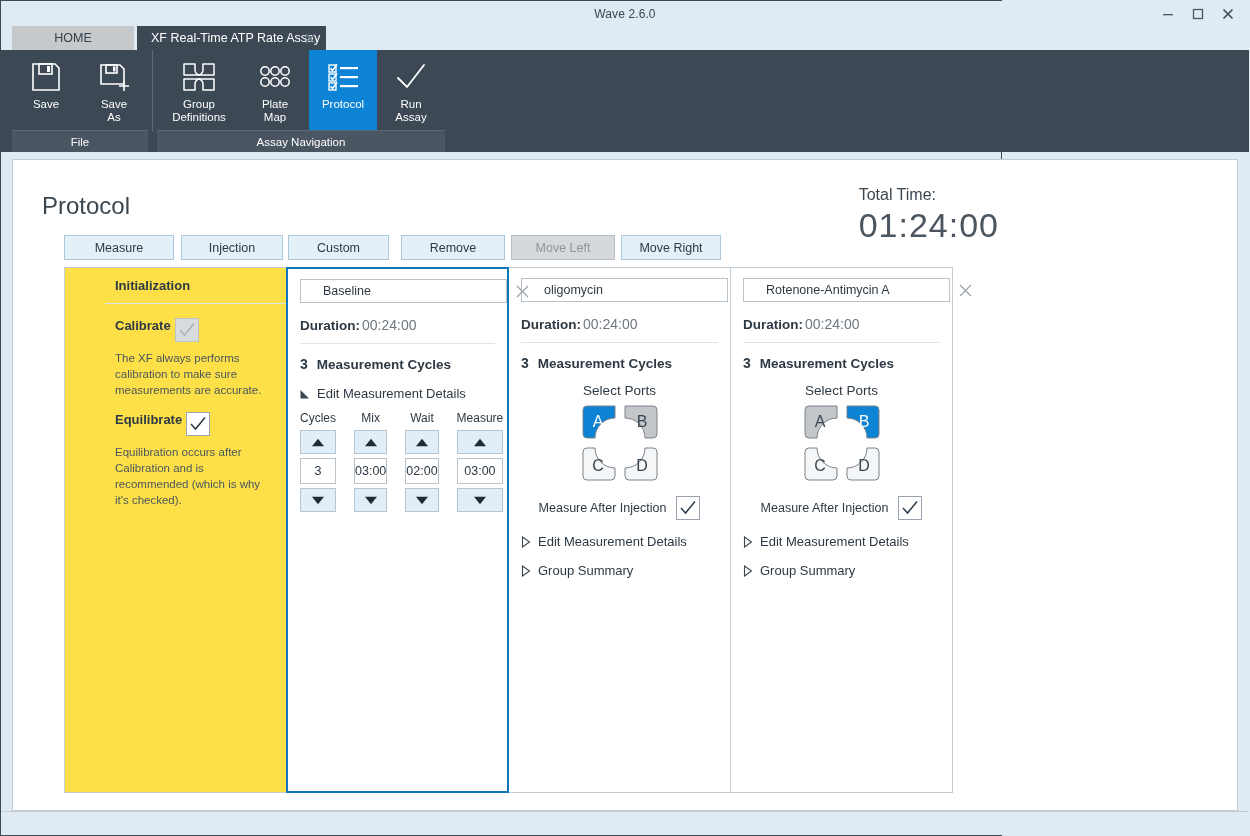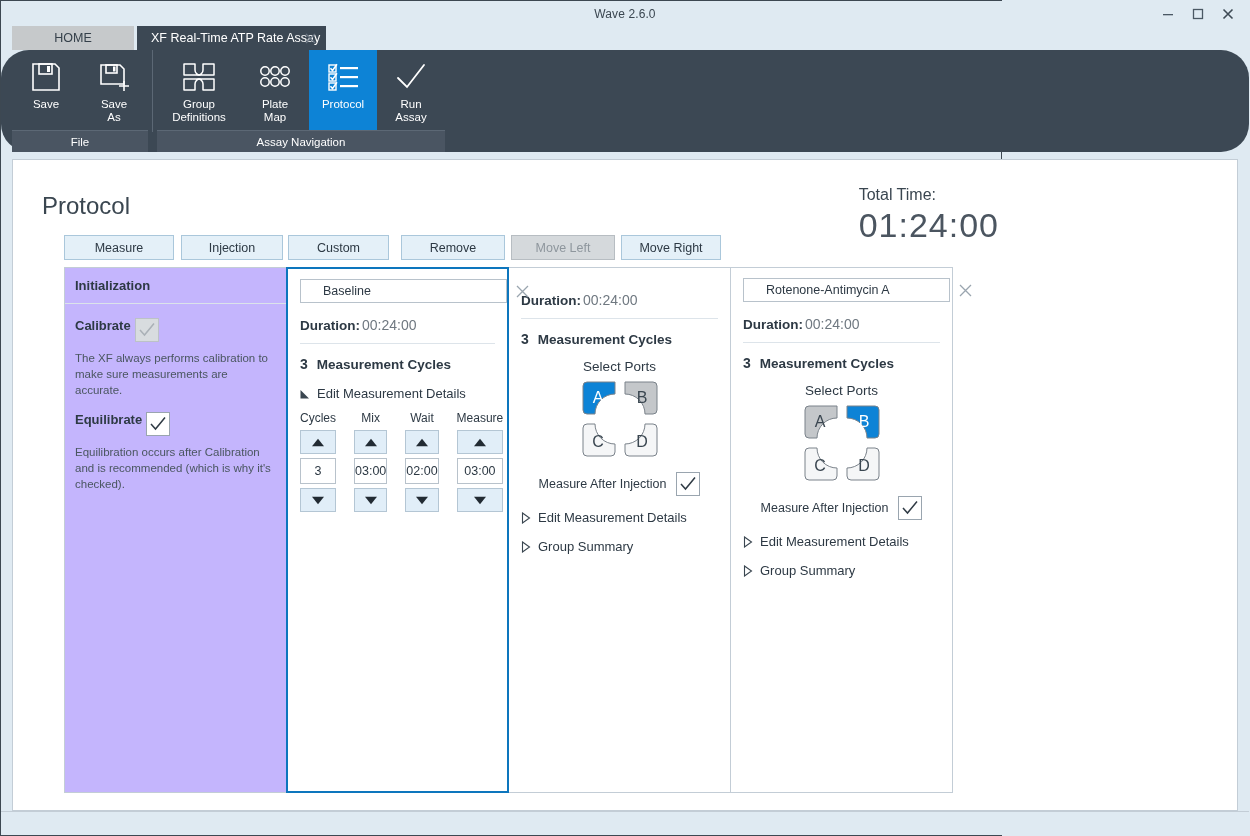--- a/index.html
+++ b/index.html
@@ -61,21 +61,20 @@
     position: absolute; right: 8px; top: 4px;
     width: 16px; height: 16px; color: #6d7885;
     display: flex; align-items: center; justify-content: center;
   }
 
   
   .ribbon {
     position: absolute; left: 0; top: 49px;
     width: 1248px; height: 102px;
     background: #3c4854;
-    border-radius: 28px;
   }
   .ribbon-groups {
     position: absolute; left: 11px; top: 0;
     height: 102px; display: flex;
   }
   .rgroup { position: relative; height: 102px; display: flex; flex-direction: column; }
   .rgroup-items { display: flex; height: 80px; }
   .rgroup-label {
     height: 22px; background: #4a5562; color: #ffffff;
     font-size: 11.5px; display: flex; align-items: center; justify-content: center;
@@ -131,21 +130,21 @@
     width: 889px; height: 526px;
     display: flex;
   }
   .panel {
     position: relative; height: 526px;
     background: #ffffff;
     border: 1px solid #c3cdd6;
     margin-left: -1px;
   }
   .panel:first-child { margin-left: 0; }
-  .panel.init { width: 223px; background: #c4b5fd; }
+  .panel.init { width: 223px; background: #fde047; padding-left: 40px; }
   .panel.step { width: 223px; }
   .panel.active {
     border: 2px solid #0d76bd; z-index: 3;
   }
 
   
   .init-header {
     height: 36px; border-bottom: 1px solid #dbe3ea;
     display: flex; align-items: center; padding-left: 10px;
     font-size: 13px; font-weight: bold; color: #2d3944;
@@ -502,20 +501,28 @@
                 <svg width="14" height="9" viewBox="0 0 14 9">
                   <path d="M7 8.2 L1 0.8 L13 0.8 Z" fill="#222b33"></path>
                 </svg>
               </div>
           </div>
         </div>
       </div>
 
       <div class="panel step">
         <div class="step-pad">
+          <div class="step-name-row">
+            <input class="step-name" type="text" value="oligomycin" style="">
+            <span class="x-btn">
+              <svg width="13" height="13" viewBox="0 0 13 13">
+                  <path d="M1 1 L12 12 M12 1 L1 12" stroke="#9aa5af" stroke-width="1.3" fill="none"></path>
+                </svg>
+            </span>
+          </div>
 
           <div class="dur-row">
             <span class="dur-lbl">Duration:</span>
             <span class="dur-val">00:24:00</span>
           </div>
 
           <div class="cyc-row">
             <span class="cyc-n">3</span>
             <span class="cyc-lbl">Measurement Cycles</span>
           </div>

